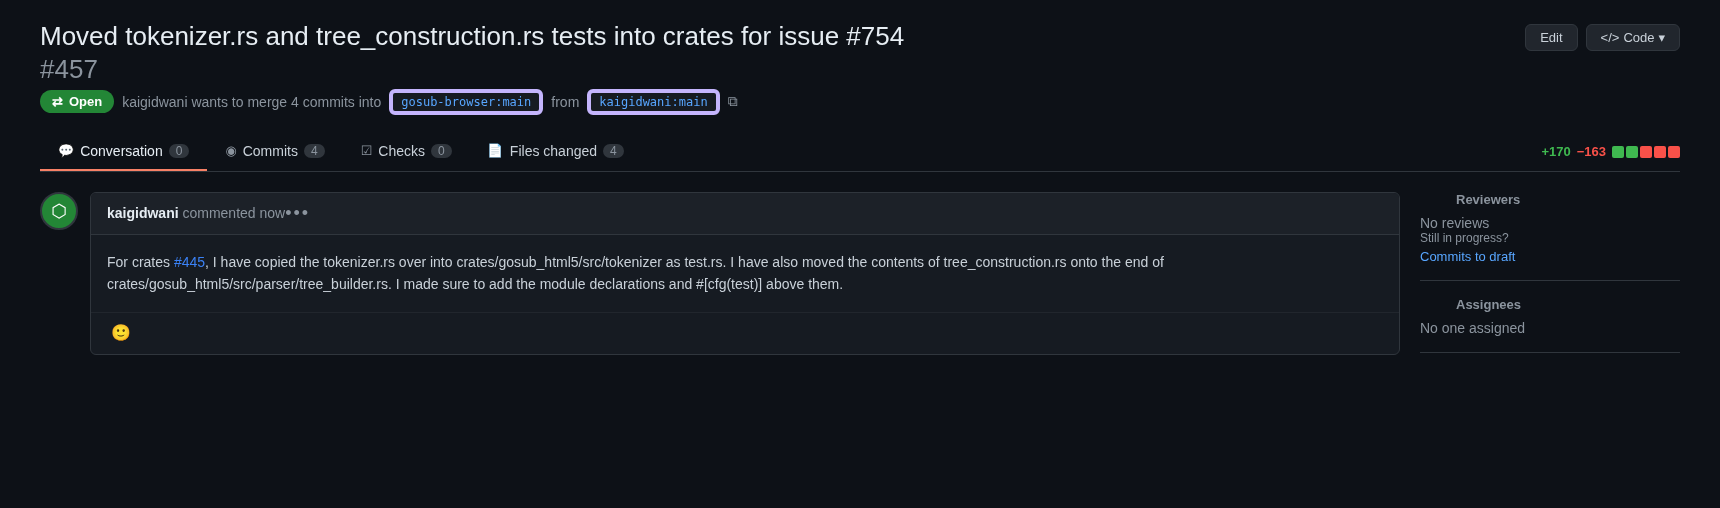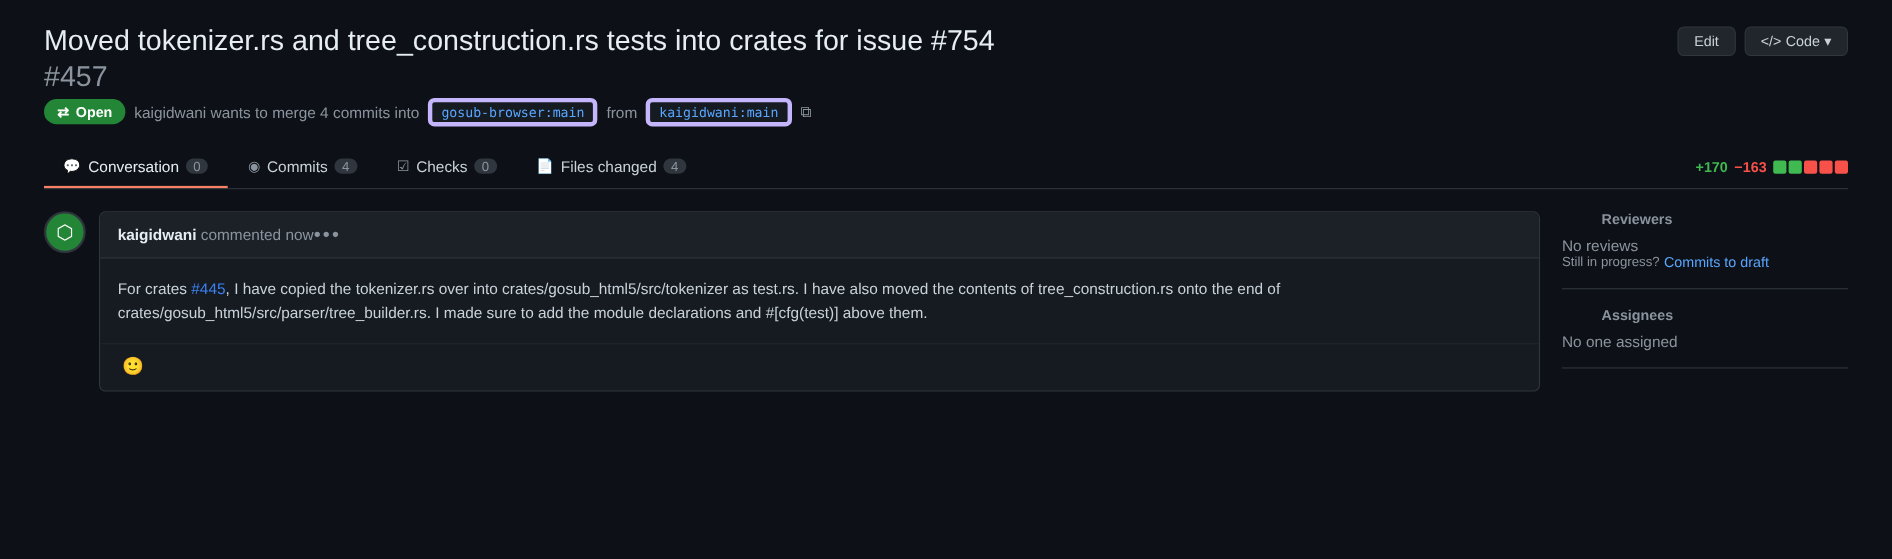--- a/index.html
+++ b/index.html
@@ -249,21 +249,21 @@
       color: #8b949e;
     }
     .sidebar-link {
       color: #58a6ff;
       cursor: pointer;
       text-decoration: none;
       font-size: 13px;
     }
     .still-in-progress {
       display: flex;
-      flex-direction: row;
+      flex-direction: column;
       gap: 4px;
     }
     
     .title-row {
       display: flex;
       align-items: flex-start;
       justify-content: space-between;
       margin-bottom: 4px;
     }
     .title-number-block {

